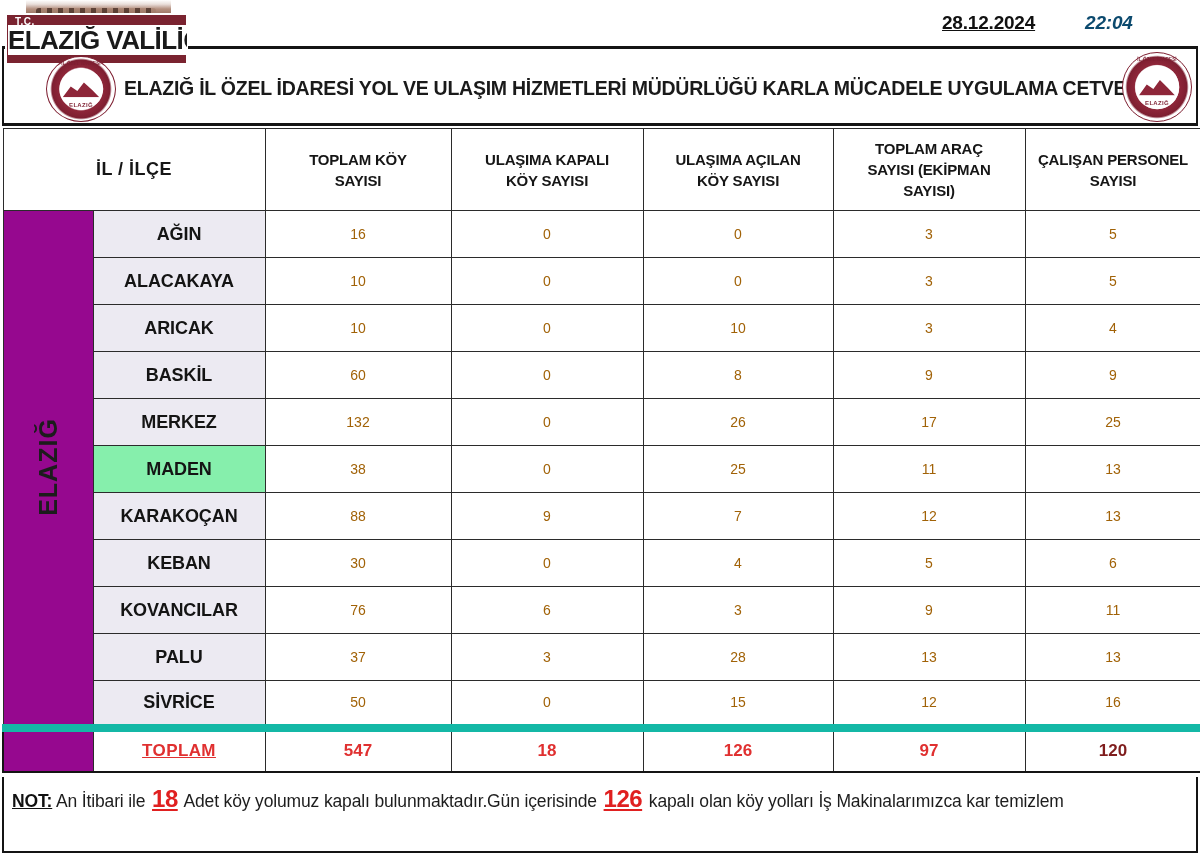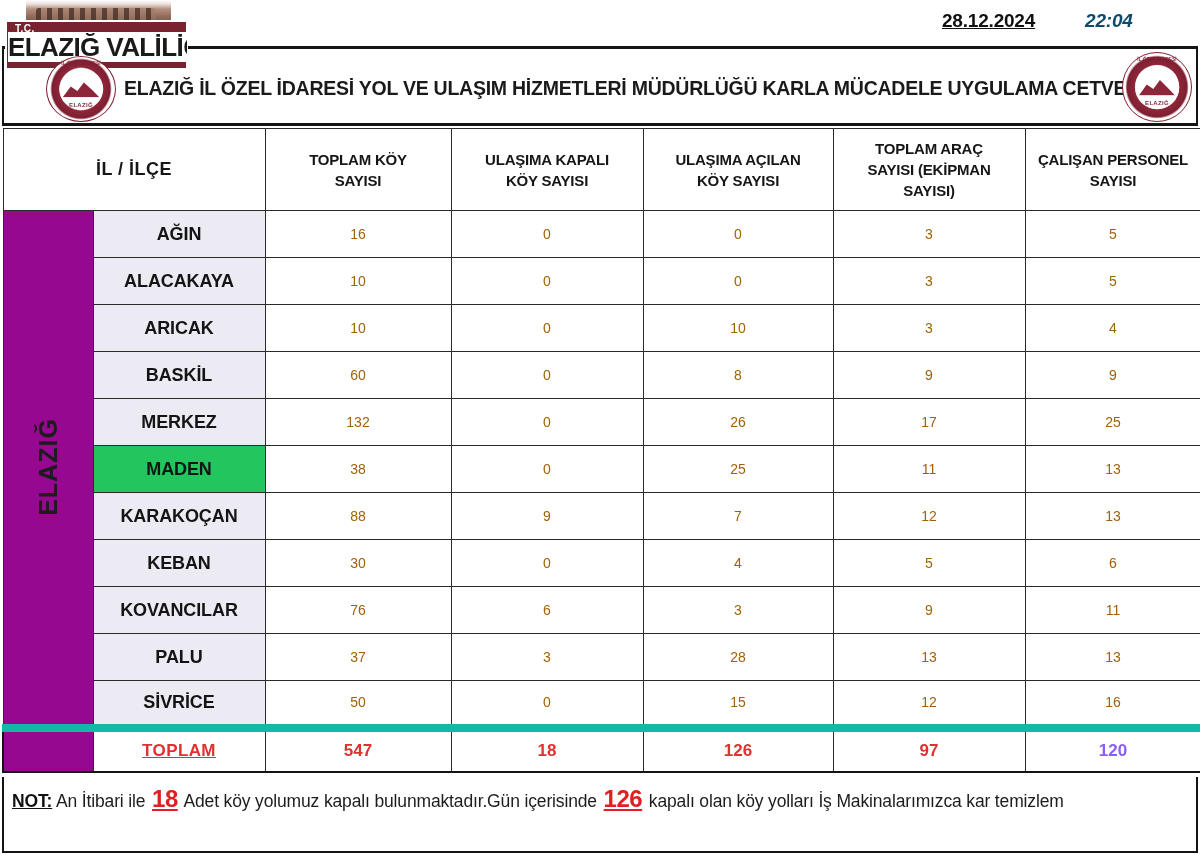--- a/index.html
+++ b/index.html
@@ -19,26 +19,26 @@
   }
 
   
   .header {
     position: relative;
     height: 128px;
     width: 1200px;
   }
   .datetime-row {
     position: absolute;
-    top: 2px;
+    top: 12px;
     right: 0px;
     width: 320px;
     height: 30px;
     display: flex;
-    align-items: flex-end;
+    align-items: flex-start;
     justify-content: flex-start;
   }
   .date-text {
     font-size: 19px;
     font-weight: bold;
     color: #111;
     text-decoration: underline;
     letter-spacing: -0.2px;
     margin-left: 62px;
   }
@@ -82,21 +82,20 @@
     border-radius: 3px 3px 0 0;
   }
   .banner-plate {
     position: absolute;
     left: 3px;
     top: 13px;
     width: 183px;
     height: 52px;
     background: #7a2330;
     border: 2px solid #ffffff;
-    margin-top: 7px;
   }
   .banner-tc {
     position: absolute;
     left: 8px;
     top: 1px;
     font-size: 10px;
     font-weight: bold;
     color: #ffffff;
     letter-spacing: 0.5px;
   }
@@ -438,21 +437,21 @@
           </tr>
           <tr>
             <td class="district" style="background: rgb(236, 234, 242);">MERKEZ</td>
             <td class="num">132</td>
             <td class="num">0</td>
             <td class="num">26</td>
             <td class="num">17</td>
             <td class="num">25</td>
           </tr>
           <tr>
-            <td class="district" style="background: #22c55e;">MADEN</td>
+            <td class="district" style="background: #86efac;">MADEN</td>
             <td class="num">38</td>
             <td class="num">0</td>
             <td class="num">25</td>
             <td class="num">11</td>
             <td class="num">13</td>
           </tr>
           <tr>
             <td class="district" style="background: rgb(236, 234, 242);">KARAKOÇAN</td>
             <td class="num">88</td>
             <td class="num">9</td>
@@ -492,21 +491,21 @@
             <td class="num">12</td>
             <td class="num">16</td>
           </tr>
           <tr class="total-row">
             <td class="total-first-spacer" style="background: rgb(150, 8, 143); color: rgb(224, 48, 48);"></td>
             <td class="total-label" style="color: rgb(224, 48, 48);">TOPLAM</td>
             <td style="color: rgb(224, 48, 48);">547</td>
             <td style="color: rgb(224, 48, 48);">18</td>
             <td style="color: rgb(224, 48, 48);">126</td>
             <td style="color: rgb(224, 48, 48);">97</td>
-            <td style="color: #8b5cf6; margin-left: 12px;">120</td>
+            <td style="color: #7f1d1d; margin-left: 12px;">120</td>
           </tr>
         </tbody>
     </table>
   </div>
 
   <div class="note-box">
     <div class="note-line">
       <span class="note-label">NOT:</span><span> An İtibari ile </span><span class="note-hl">18</span><span> Adet köy yolumuz kapalı bulunmaktadır.Gün içerisinde </span><span class="note-hl">126</span><span> kapalı olan köy yolları İş Makinalarımızca kar temizlem</span>
     </div>
   </div>

